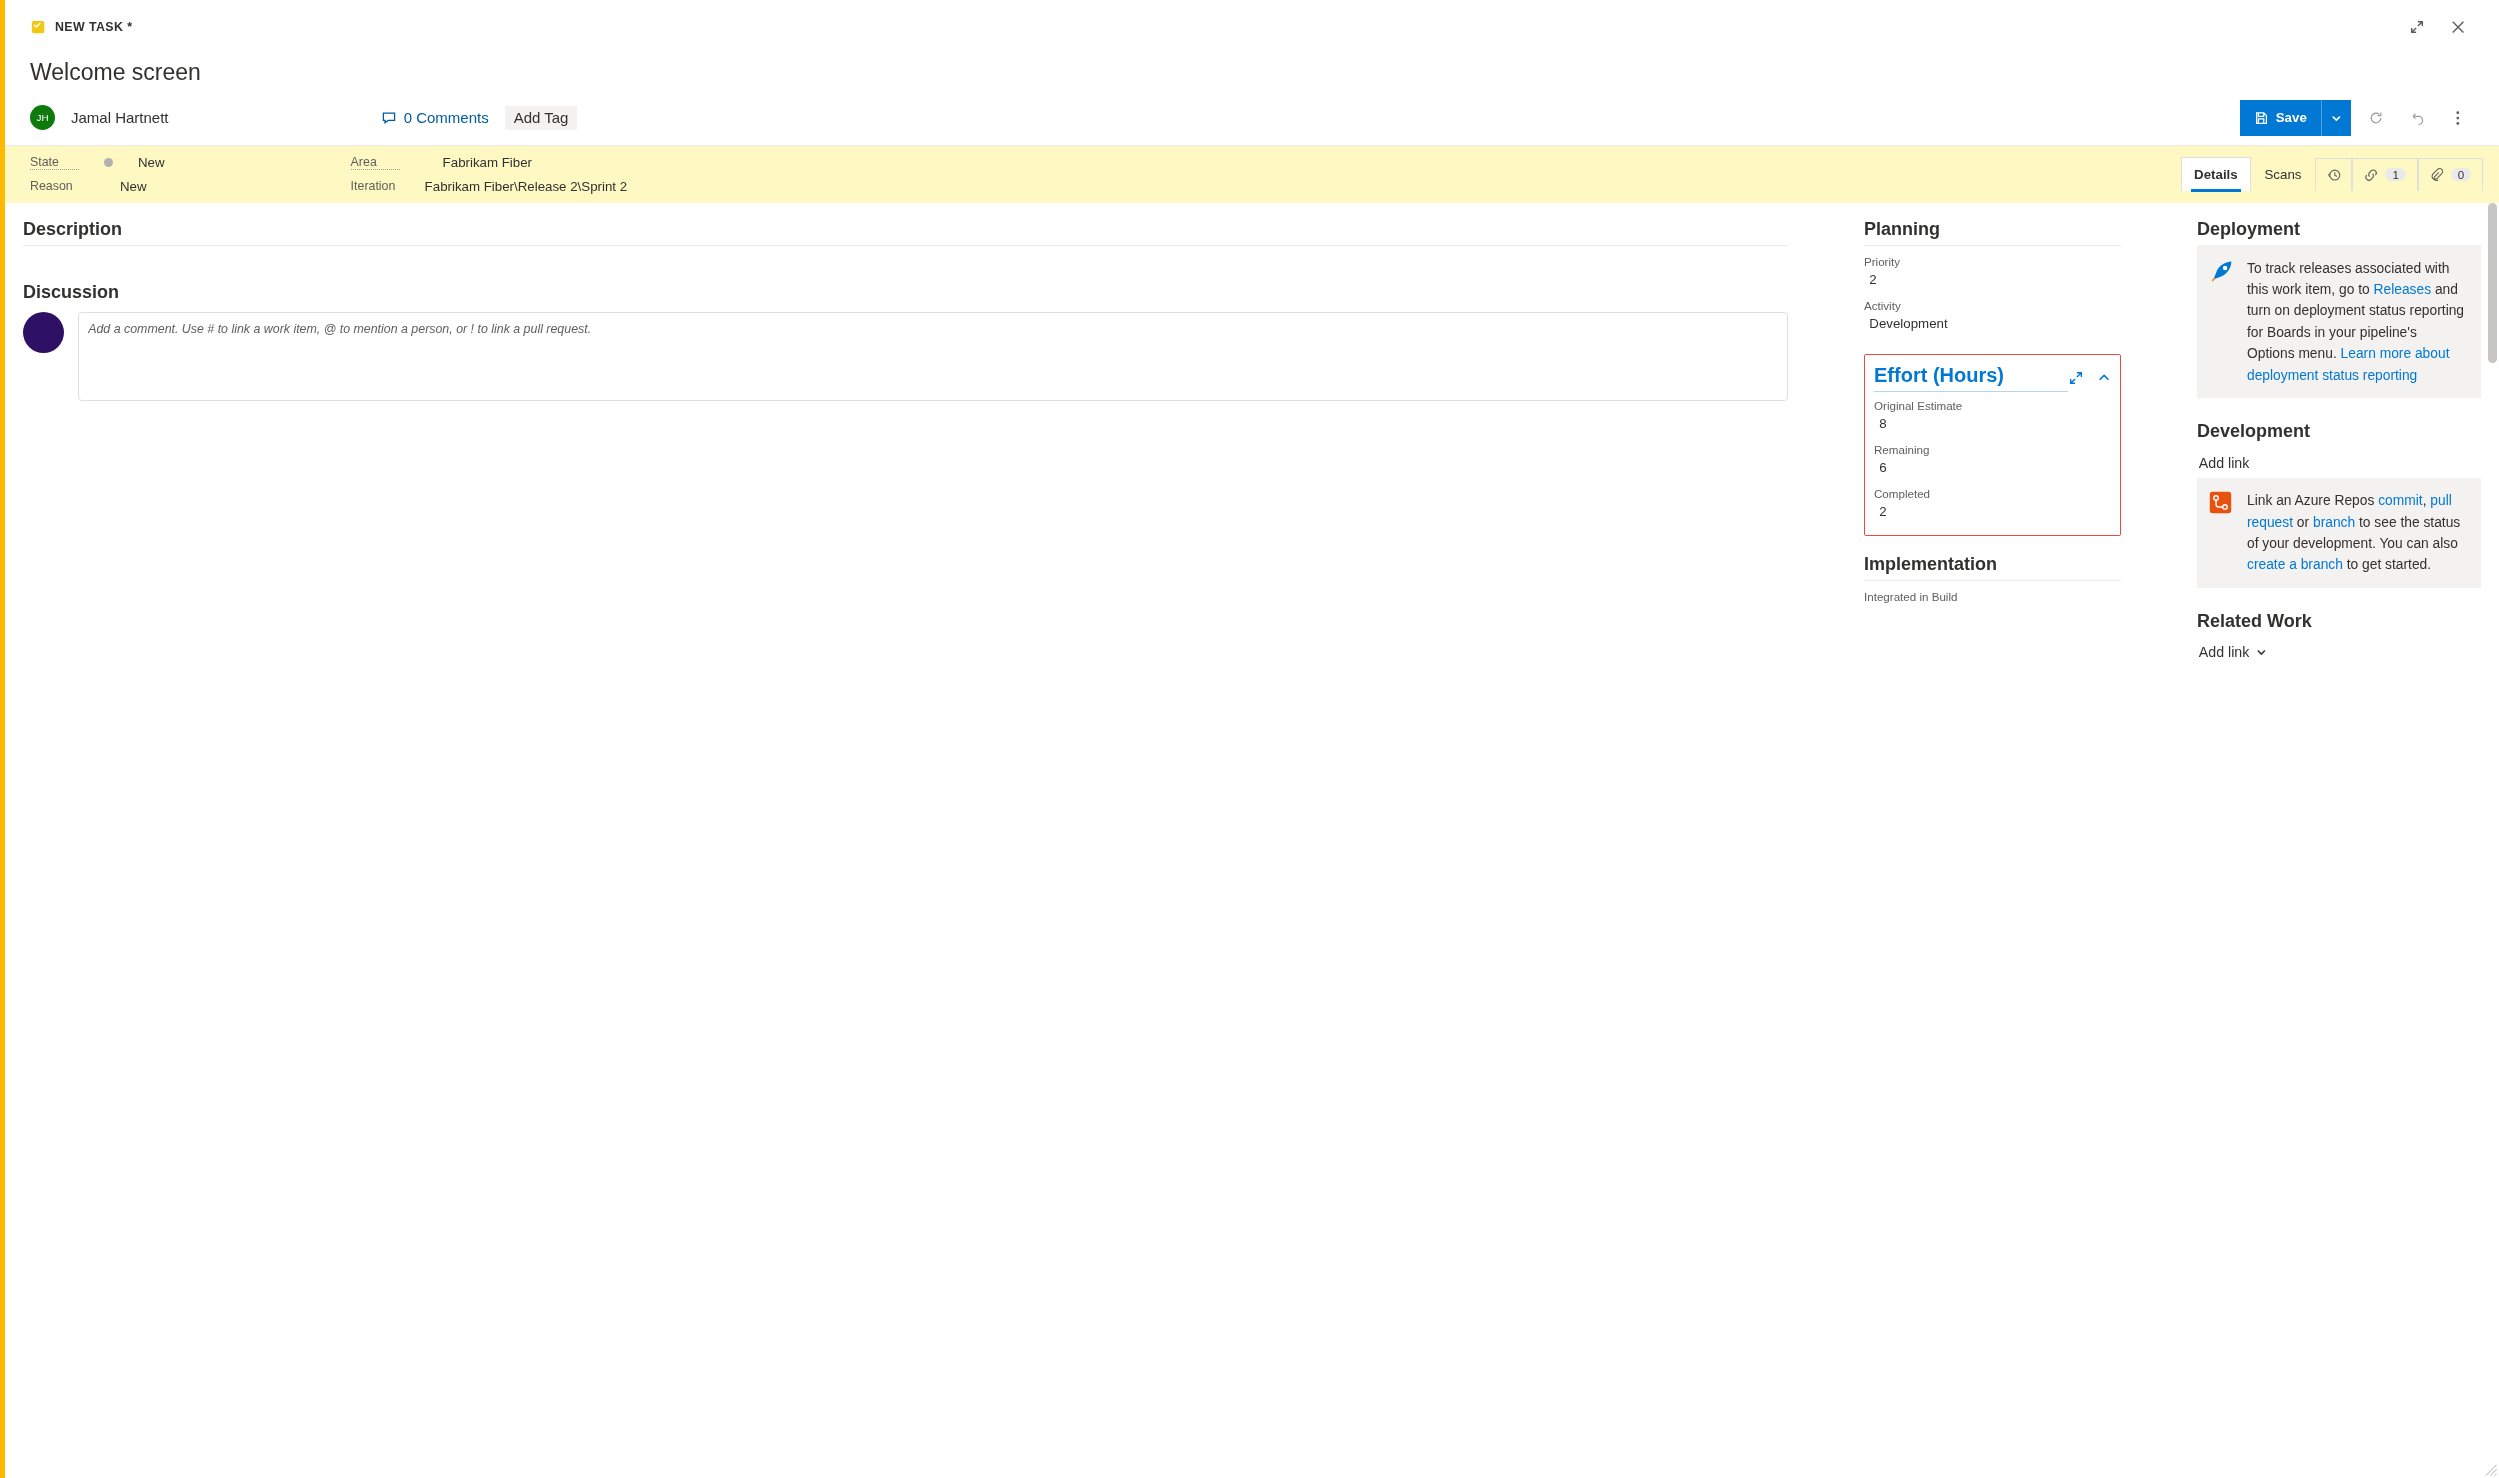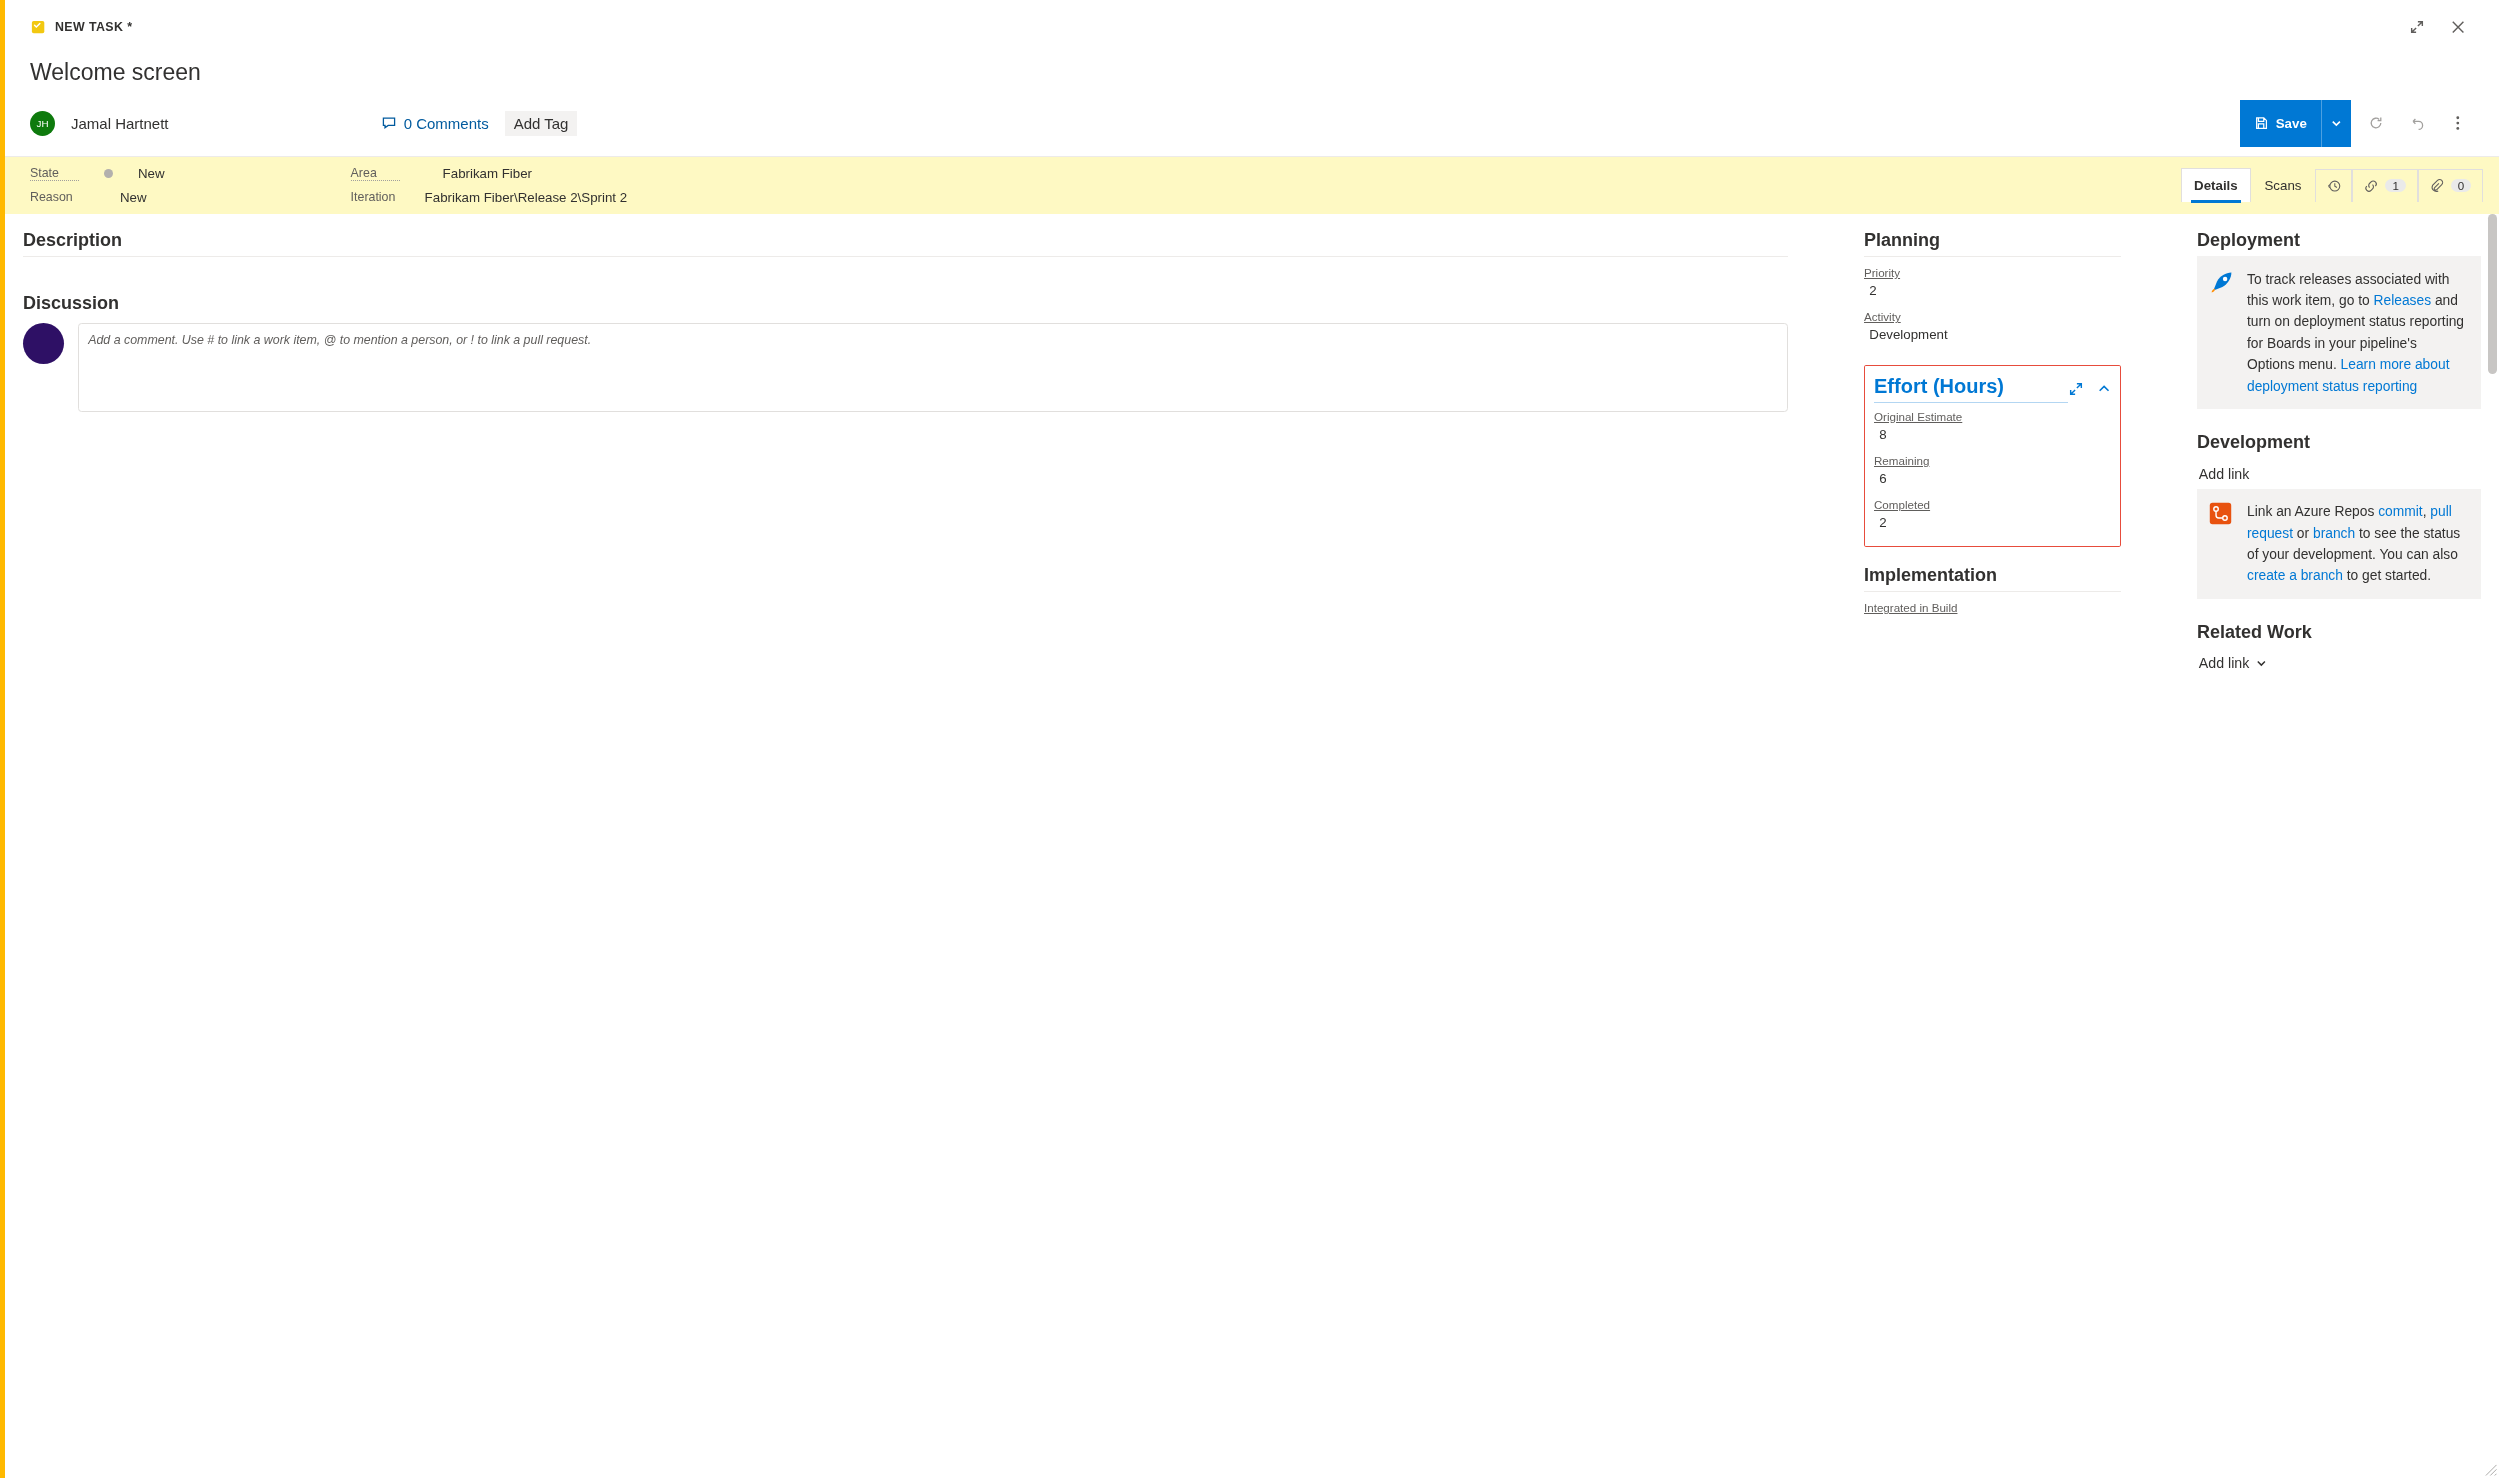--- a/index.html
+++ b/index.html
@@ -13,21 +13,21 @@
   .task-type { font-weight: 600; color:#323130; letter-spacing: 0.4px; }
   .spacer { flex: 1; }
   .icon-btn { width: 32px; height: 32px; display:inline-flex; align-items:center; justify-content:center; cursor:pointer; color:#605e5c; }
   .title { font-size: 23px; font-weight: 400; margin: 16px 0 9px 25px; }
 
   .hdr-row2 { display:flex; align-items:center; gap: 16px; padding: 5.3px 25px 9px 25px; }
   .avatar { width: 25px; height: 25px; border-radius:50%; background:#0e7a0d; color:#fff; font-size:9.8px; display:inline-flex; align-items:center; justify-content:center; }
   .assignee-name { font-size: 15px; }
   .comments-link { display:inline-flex; align-items:center; gap:7.1px; color:#005a9e; cursor:pointer; font-size:15px; margin-left: 196px;}
   .add-tag { background:#f3f2f1; padding:3.6px 9px; cursor:pointer; font-size:15px; }
-  .save-split { display:inline-flex; height:47px; }
+  .save-split { display:inline-flex; height:36px; }
   .save-btn { display:inline-flex; align-items:center; gap:7.1px; background:#0078d4; color:#fff; padding:0 14.2px; border:none; cursor:pointer; font-size:13.3px; font-weight:600;}
   .save-chev { display:inline-flex; align-items:center; justify-content:center; background:#0078d4; color:#fff; width:30px; border:none; border-left:0.9px solid rgba(255,255,255,.3); cursor:pointer;}
   .toolbar-right { display:flex; align-items:center; gap:9px; }
 
   
   .meta { background:#fef9c3; padding: 9px 25px; display:flex; gap: 44px; position:relative; border-top:0.9px solid #edebe9;}
   .meta-col { display:flex; flex-direction:column; gap:9px; }
   .meta-row { display:flex; align-items:center; gap: 25px; }
   .meta-label { color:#605e5c; font-size:12.4px; min-width:49px; }
   .underline-dotted { border-bottom:0.9px dotted #a19f9d; }
@@ -50,21 +50,21 @@
   .col3 { flex: 0 0 320px; border-left: none;}
   .scroll-thumb { position:absolute; right:1.8px; top:0; width:9px; height:160px; background:#c8c6c4; border-radius:4.4px;}
 
   h2.section { font-size:18px; font-weight:600; margin-bottom:5.3px; }
   .hr { border:none; border-top:0.9px solid #edebe9; margin-bottom:9px;}
   .placeholder-text { color:#605e5c; font-style:italic; padding:5.3px 9px;}
   .comment-row { display:flex; gap:14.2px; align-items:flex-start; margin-top:9px;}
   .avatar2 { width:41px; height:41px; border-radius:50%; background:#2e1065;}
   .comment-box { flex:1; border:0.9px solid #e1dfdd; border-radius:3.6px; min-height:89px; padding:9px; color:#605e5c; font-style:italic; cursor:text;}
 
-  .field-lbl { color:#605e5c; font-size:11.6px; margin-top:3.6px;text-decoration:underline;}
+  .field-lbl { color:#605e5c; font-size:11.6px; margin-top:3.6px;}
   .field-val { font-size:13.3px; padding:3.6px 5.3px 9px 5.3px;}
   .effort-box { border:1.8px solid #e74c3c; border-radius:1.8px; padding:9px 9px 7.1px 9px; margin-top:14.2px;}
   .effort-title-row{ display:flex; align-items:center;}
   .effort-title { color:#0078d4; font-size:20px; font-weight:600; flex:1; border-bottom:0.9px solid #b3d6f2; padding-bottom:3.6px;}
   .effort-icons { display:flex; gap:12.4px;}
   .effort-icons svg { cursor:pointer; stroke:#0078d4;}
 
   .info-card { background:#f3f2f1; padding:12.4px 14.2px 12.4px 50px; position:relative; font-size:13.8px; line-height:1.55;}
   .info-card .card-icon { position:absolute; left:10.7px; top:12.4px; }
   .link { color:#0078d4; cursor:pointer;}

